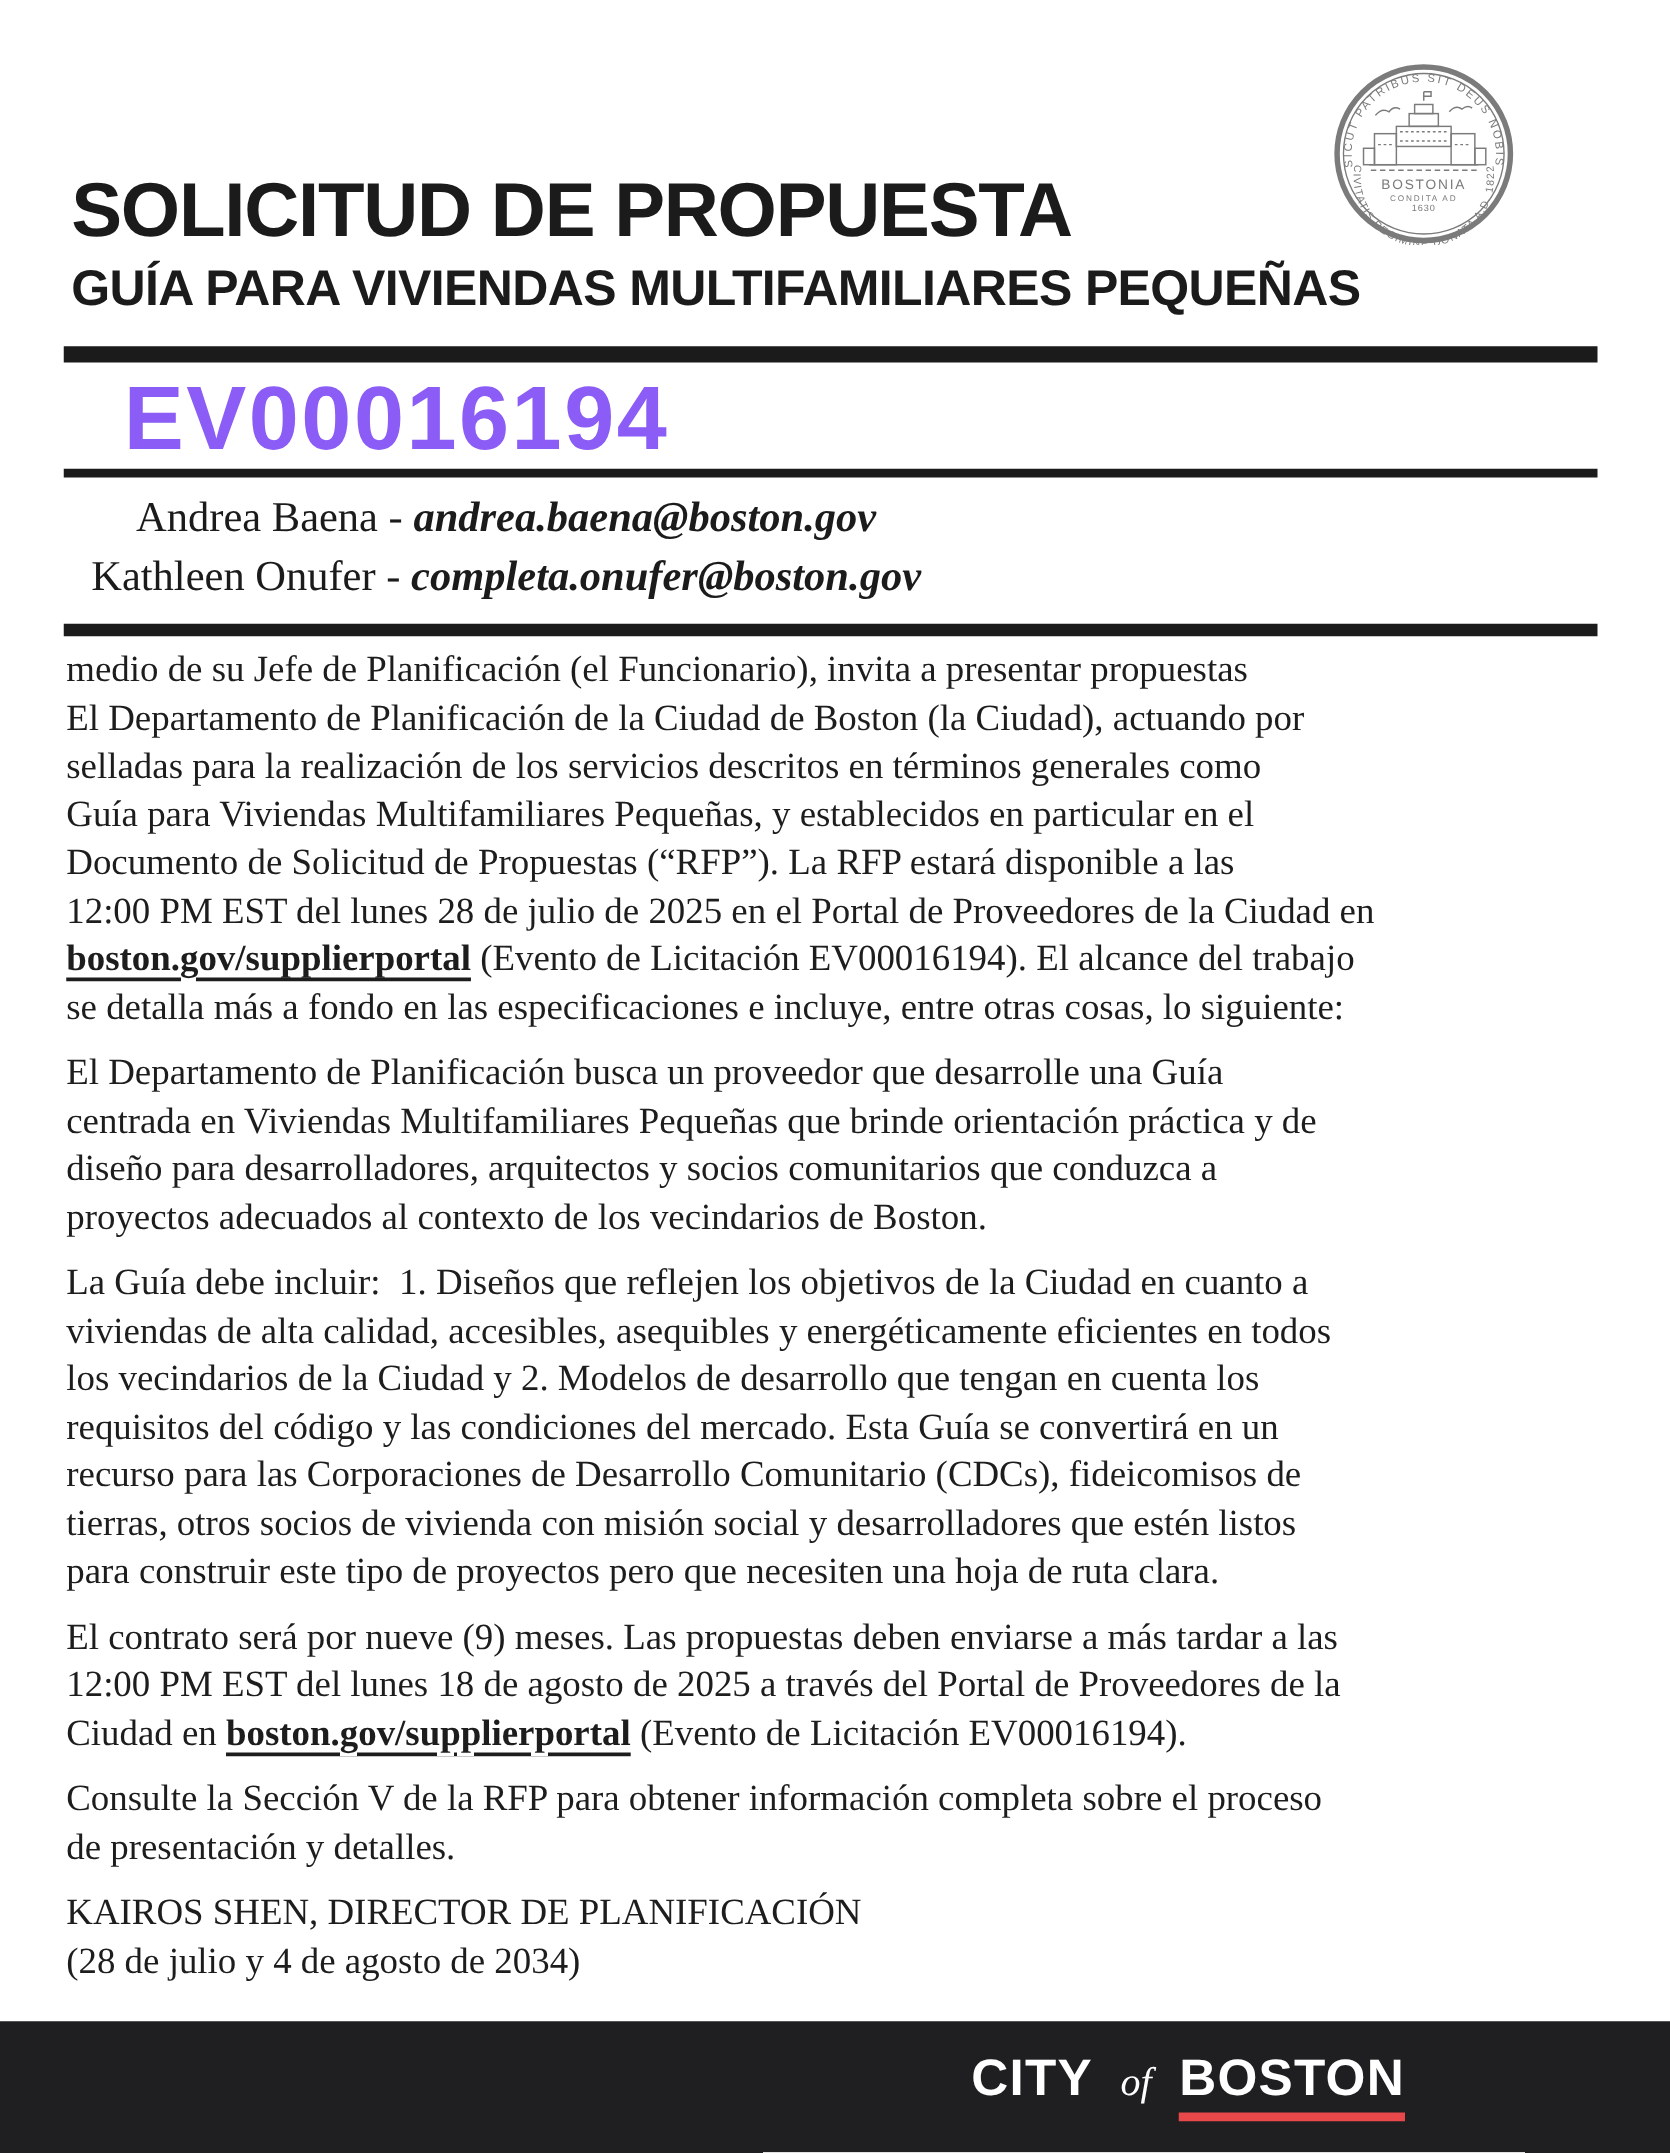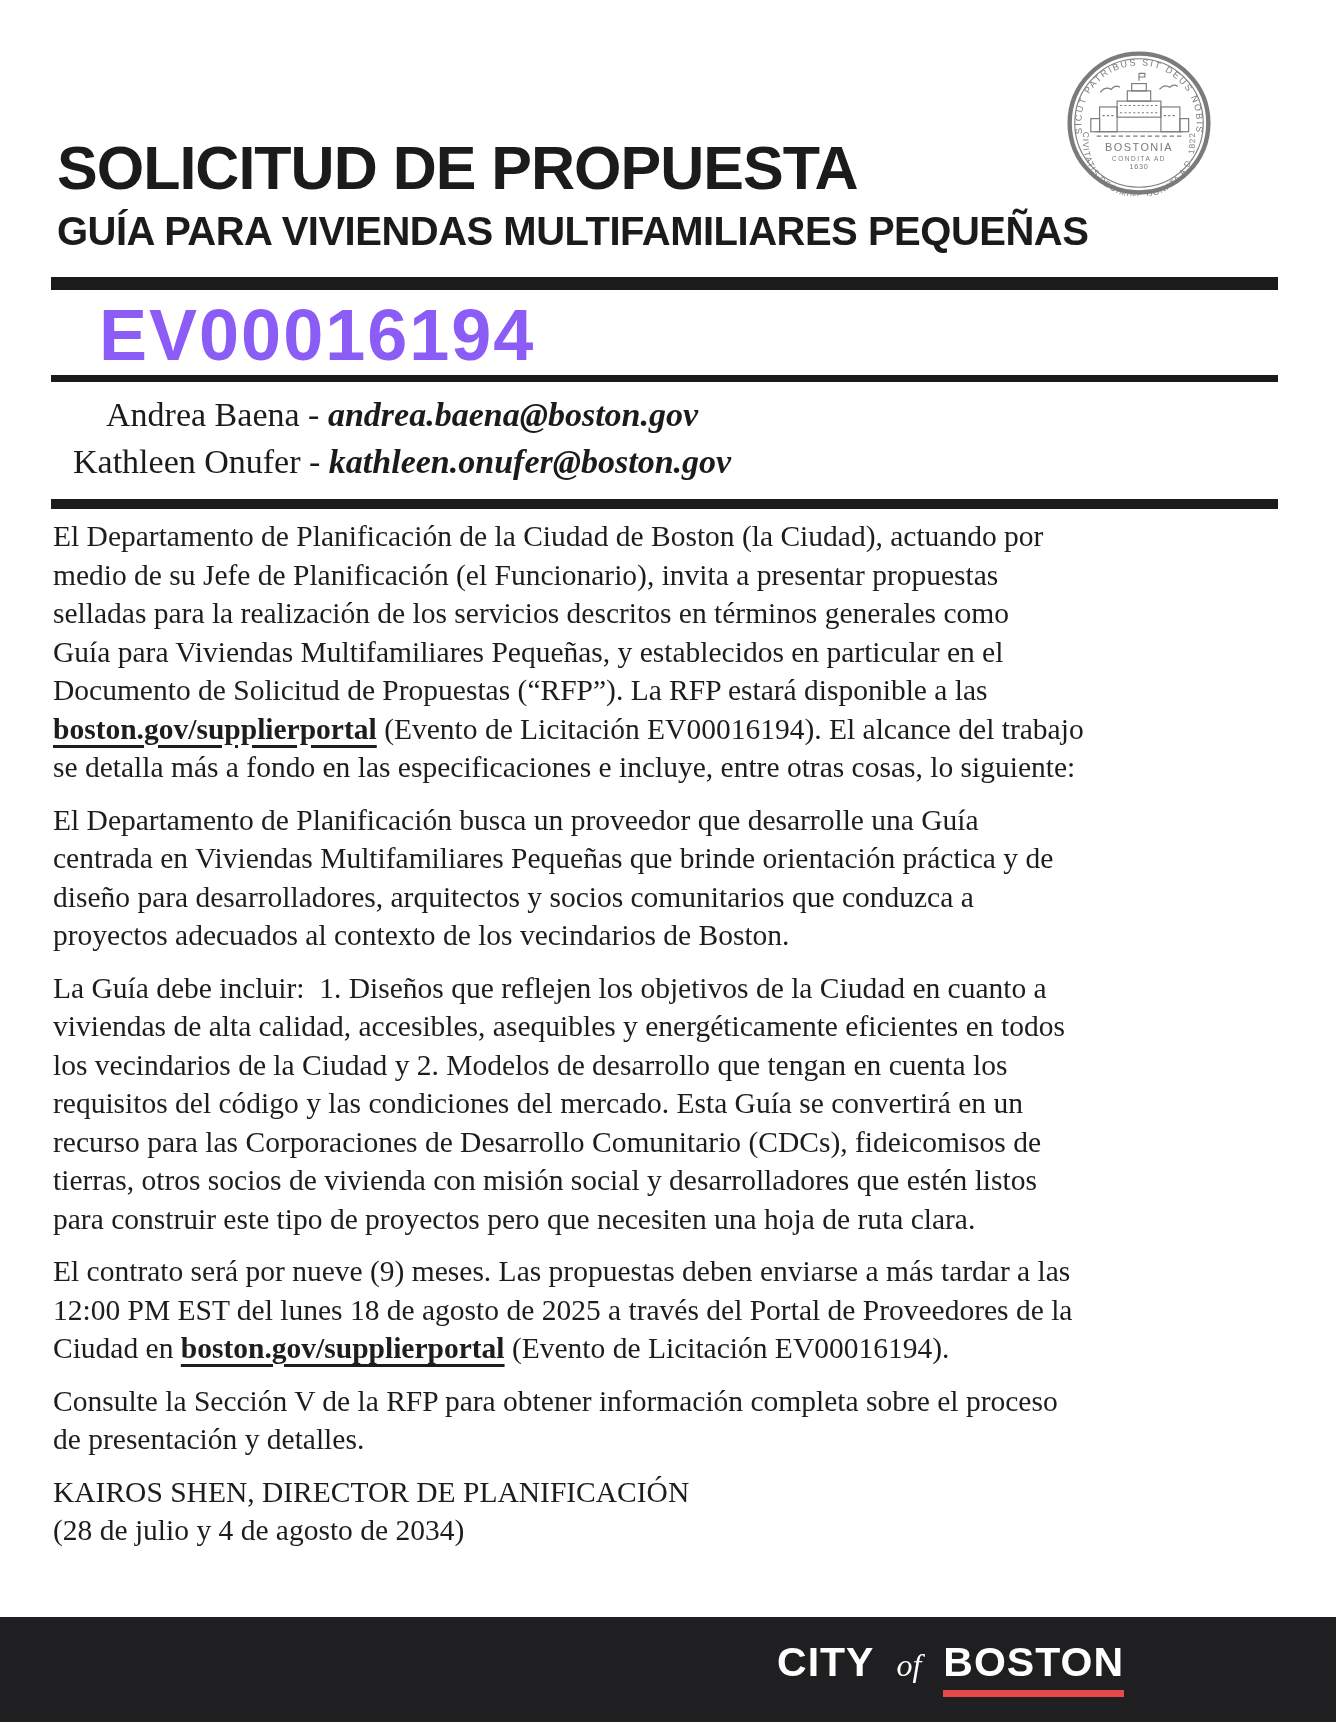--- a/index.html
+++ b/index.html
@@ -125,32 +125,33 @@
   </svg>
 
   <div class="title">SOLICITUD DE PROPUESTA</div>
   <div class="subtitle">GUÍA PARA VIVIENDAS MULTIFAMILIARES PEQUEÑAS</div>
   <div class="rule rule-top"></div>
   <div class="event-id">EV00016194</div>
   <div class="rule rule-thin"></div>
 
   <div class="contacts">
     <div class="contact-row"><span class="contact-name">Andrea Baena</span><span class="contact-sep"> - </span><span class="contact-email">andrea.baena@boston.gov</span></div>
-    <div class="contact-row"><span class="contact-name">Kathleen Onufer</span><span class="contact-sep"> - </span><span class="contact-email">kathleen.onufer@boston.gov</span></div>
+    <div class="contact-row"><span class="contact-name">Kathleen Onufer</span><span class="contact-sep"> - </span><span class="contact-email">completa.onufer@boston.gov</span></div>
   </div>
 
   <div class="rule rule-bottom"></div>
 
   <div class="body-text">
       <div class="para">
+        <div class="line"><span class="seg-n">medio de su Jefe de Planificación (el Funcionario), invita a presentar propuestas</span></div>
         <div class="line"><span class="seg-n">El Departamento de Planificación de la Ciudad de Boston (la Ciudad), actuando por</span></div>
-        <div class="line"><span class="seg-n">medio de su Jefe de Planificación (el Funcionario), invita a presentar propuestas</span></div>
         <div class="line"><span class="seg-n">selladas para la realización de los servicios descritos en términos generales como</span></div>
         <div class="line"><span class="seg-b">Guía para Viviendas Multifamiliares Pequeñas,</span><span class="seg-n"> y establecidos en particular en el</span></div>
         <div class="line"><span class="seg-n">Documento de Solicitud de Propuestas (“RFP”). La RFP estará disponible a las</span></div>
+        <div class="line"><span class="seg-b">12:00 PM EST del lunes 28 de julio de 2025</span><span class="seg-n"> en el Portal de Proveedores de la Ciudad en</span></div>
         <div class="line"><span class="seg-bu">boston.gov/supplierportal</span><span class="seg-n"> (Evento de Licitación EV00016194). El alcance del trabajo</span></div>
         <div class="line"><span class="seg-n">se detalla más a fondo en las especificaciones e incluye, entre otras cosas, lo siguiente:</span></div>
       </div>
       <div class="para">
         <div class="line"><span class="seg-n">El Departamento de Planificación busca un proveedor que desarrolle una Guía</span></div>
         <div class="line"><span class="seg-n">centrada en Viviendas Multifamiliares Pequeñas que brinde orientación práctica y de</span></div>
         <div class="line"><span class="seg-n">diseño para desarrolladores, arquitectos y socios comunitarios que conduzca a</span></div>
         <div class="line"><span class="seg-n">proyectos adecuados al contexto de los vecindarios de Boston.</span></div>
       </div>
       <div class="para">

